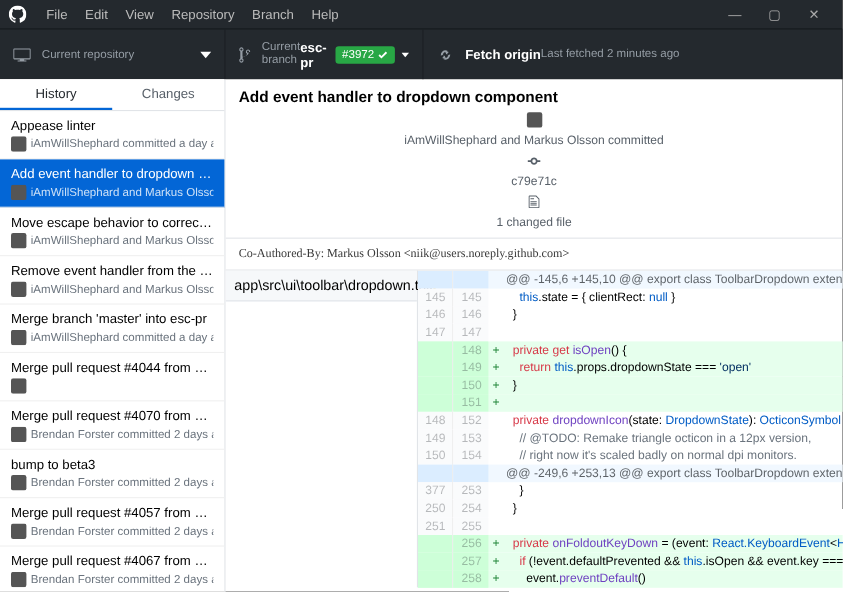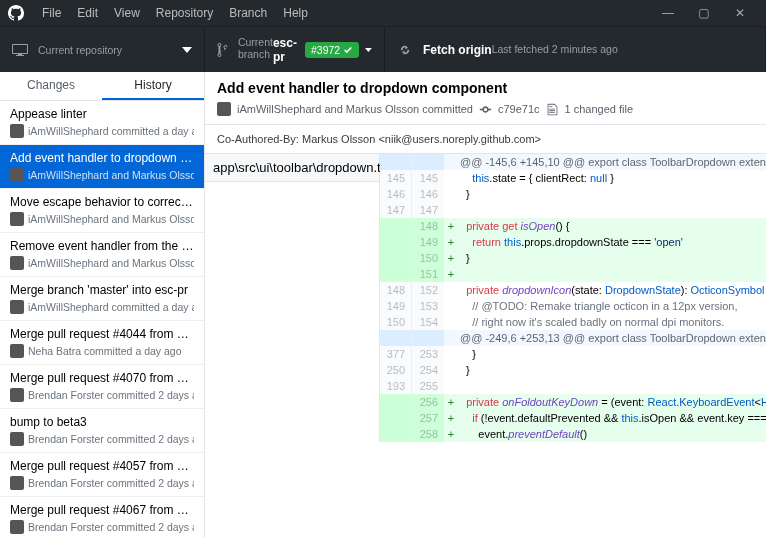--- a/index.html
+++ b/index.html
@@ -33,23 +33,23 @@
   .commit { padding: 6px 10px; border-bottom: 1px solid #f0f0f0; }
   .commit.selected { background: #0366d6; color: #fff; }
   .commit-title { font-size: 12px; white-space: nowrap; overflow: hidden; text-overflow: ellipsis; margin-bottom: 3px; }
   .commit-meta { font-size: 10.5px; color: #6a737d; display: flex; align-items: center; gap: 4px; white-space: nowrap; overflow: hidden; text-overflow: ellipsis; }
   .commit.selected .commit-meta { color: rgba(255,255,255,0.8); }
   .avatar-sm { width: 14px; height: 14px; background: #555; border-radius: 2px; display: inline-block; flex-shrink: 0; }
 
   .content { flex: 1; display: flex; flex-direction: column; overflow: hidden; }
   .commit-header { padding: 8px 12px; border-bottom: 1px solid #e1e4e8; }
   .commit-header h2 { font-size: 14px; font-weight: 600; margin-bottom: 6px; }
-  .commit-header-meta { font-size: 11px; color: #586069; display: flex; align-items: center; gap: 6px; }
+  .commit-header-meta { font-size: 11px; color: #586069; display: flex; align-items: center; gap: 6px; flex-direction: column; }
   .meta-icon { width: 13px; height: 13px; fill: #586069; }
-  .commit-desc { padding: 8px 12px; border-bottom: 1px solid #e1e4e8; font-family: Liberation Sans, sans-serif; font-size: 11px; color: #3a3a3a; }
+  .commit-desc { padding: 8px 12px; border-bottom: 1px solid #e1e4e8; font-family: Liberation Serif, serif; font-size: 11px; color: #3a3a3a; }
 
   .file-row { display: flex; }
   .file-list { width: 175px; border-right: 1px solid #e1e4e8; }
   .file-item { padding: 6px 8px; font-size: 13px; background: #f6f8fa; display: flex; align-items: center; justify-content: space-between; border-bottom: 1px solid #e1e4e8; }
   .file-status { width: 10px; height: 10px; border: 1px solid #dbab09; background: #fffbdd; }
 
   .diff { flex: 1; overflow: auto; font-family: Consolas, Menlo, monospace; font-size: 11px; }
   .diff-row { display: flex; min-height: 16px; line-height: 16px; }
   .ln { width: 32px; text-align: right; padding-right: 6px; color: rgba(27,31,35,0.3); background: #fafbfc; flex-shrink: 0; border-right: 1px solid #eee; }
   .ln.ln2 { border-right: none; }
@@ -57,21 +57,21 @@
   .code { white-space: pre; padding-left: 2px; flex: 1; }
   .diff-row.hunk { background: #f1f8ff; }
   .diff-row.hunk .ln { background: #dbedff; }
   .diff-row.hunk .code { color: rgba(27,31,35,0.7); }
   .diff-row.add { background: #e6ffed; }
   .diff-row.add .ln { background: #cdffd8; }
   .diff-row.add .marker { color: #22863a; }
 
   
   .kw { color: #d73a49; }
-  .fn { color: #6f42c1; font-style: italic; }
+  .fn { color: #6f42c1; }
   .ty { color: #005cc5; }
   .nl { color: #005cc5; }
   .st { color: #032f62; }
   .cm { color: #6a737d; }
   .th { color: #005cc5; }
 </style>
 </head>
 <body>
 
 <div class="titlebar">
@@ -124,22 +124,22 @@
     <div class="toolbar-text">
       <span class="toolbar-value">Fetch origin</span>
       <span class="toolbar-label">Last fetched 2 minutes ago</span>
     </div>
   </div>
 </div>
 
 <div class="main">
   <div class="sidebar">
     <div class="tabs">
+      <div class="tab active">History</div>
       <div class="tab">Changes</div>
-      <div class="tab active">History</div>
     </div>
     <div class="history-list" id="history-list">
         <div class="commit">
           <div class="commit-title">Appease linter</div>
     <div class="commit-meta">
             <span class="avatar-sm"></span>
             <span>iAmWillShephard committed a day ago</span>
           </div>
         </div>
         <div class="commit selected">
@@ -167,21 +167,20 @@
           <div class="commit-title">Merge branch 'master' into esc-pr</div>
     <div class="commit-meta">
             <span class="avatar-sm"></span>
             <span>iAmWillShephard committed a day ago</span>
           </div>
         </div>
         <div class="commit">
           <div class="commit-title">Merge pull request #4044 from desktop/…</div>
     <div class="commit-meta">
             <span class="avatar-sm"></span>
-            <span>Neha Batra committed a day ago</span>
           </div>
         </div>
         <div class="commit">
           <div class="commit-title">Merge pull request #4070 from desktop/…</div>
     <div class="commit-meta">
             <span class="avatar-sm"></span>
             <span>Brendan Forster committed 2 days ago</span>
           </div>
         </div>
         <div class="commit">
@@ -312,21 +311,21 @@
             <div class="marker"></div>
             <div class="code">    }</div>
           </div>
           <div class="diff-row ctx">
             <div class="ln">250</div>
             <div class="ln ln2">254</div>
             <div class="marker"></div>
             <div class="code">  }</div>
           </div>
           <div class="diff-row ctx">
-            <div class="ln">193</div>
+            <div class="ln">251</div>
             <div class="ln ln2">255</div>
             <div class="marker"></div>
             <div class="code"></div>
           </div>
           <div class="diff-row add">
             <div class="ln"></div>
             <div class="ln ln2">256</div>
             <div class="marker">+</div>
             <div class="code">  <span class="kw">private</span> <span class="fn">onFoldoutKeyDown</span> = (event: <span class="ty">React.KeyboardEvent</span>&lt;<span class="ty">HTMLElement</span>&gt;) =&gt; {</div>
           </div>

